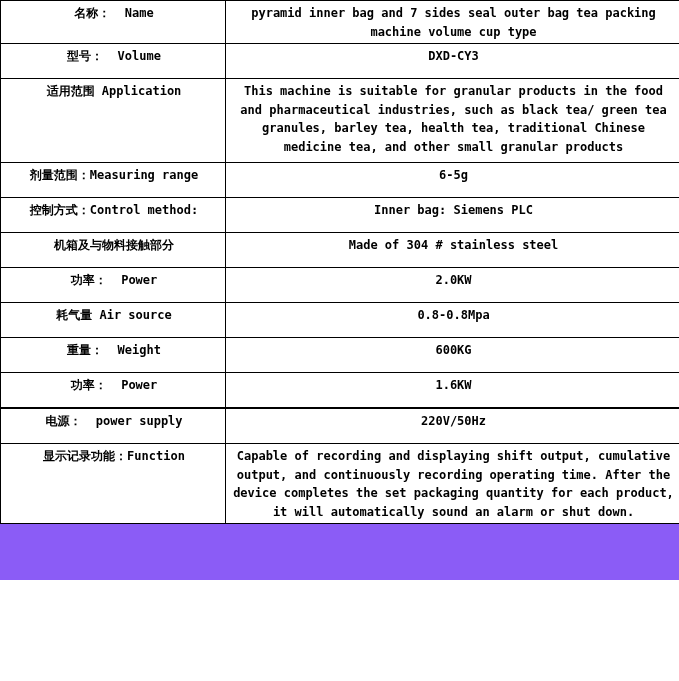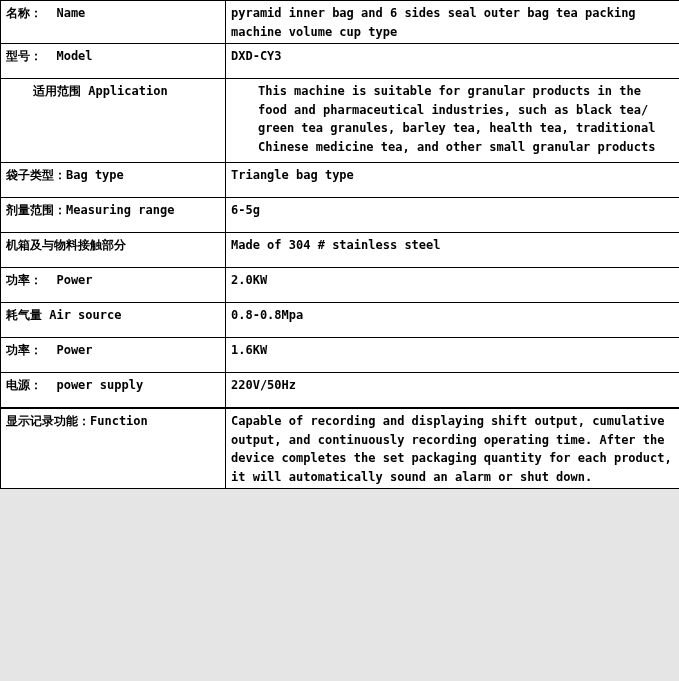--- a/index.html
+++ b/index.html
@@ -2,23 +2,24 @@
 <html><head>
 <meta charset="utf-8">
 <style>
   html, body {
     margin: 0;
     padding: 0;
     background: #ffffff;
   }
   .page {
     width: 679px;
-    height: 681px;
-    background: #e5e5e5;
+    height: 580px;
+    background: #8b5cf6;
     overflow: hidden;
+    text-align: center;
   }
   table.spec {
     width: 679px;
     border-collapse: collapse;
     table-layout: fixed;
     background: #ffffff;
   }
   table.spec col.c-label { width: 225px; }
   table.spec col.c-value { width: 454px; }
   table.spec td {
@@ -30,67 +31,71 @@
     font-size: 12px;
     line-height: 18.5px;
     padding: 3px 3px 2px 5px;
     height: 29px;
     white-space: pre-wrap;
     word-break: normal;
     overflow: hidden;
   }
   
   table.spec tr:nth-child(1)  td { height: 37px; }
-  table.spec tr:nth-child(3)  td { height: 78px; padding-left: 32px; }
+  table.spec tr:nth-child(3)  td { height: 78px; }
   table.spec tr:nth-child(17) td { height: 74px; }
   table.spec tr:nth-child(19) td { height: 27px; }
   
   table.spec tr:nth-child(11) td { border-top-width: 2px; }
 </style>
 </head>
 <body>
 
 <div class="page">
   <table class="spec">
     <colgroup>
       <col class="c-label">
       <col class="c-value">
     </colgroup>
     <tbody id="spec-body">
         <tr>
           <td>名称：  Name</td>
-          <td>pyramid inner bag and 6 sides seal outer bag tea packing machine volume cup type</td>
+          <td>pyramid inner bag and 7 sides seal outer bag tea packing machine volume cup type</td>
         </tr>
         <tr>
-          <td>型号：  Model</td>
+          <td>型号：  Volume</td>
           <td>DXD-CY3</td>
         </tr>
         <tr>
           <td>适用范围 Application</td>
           <td>This machine is suitable for granular products in the food and pharmaceutical industries, such as black tea/ green tea granules, barley tea, health tea, traditional Chinese medicine tea, and other small granular products</td>
         </tr>
         <tr>
-          <td>袋子类型：Bag type</td>
-          <td>Triangle bag type</td>
+          <td>剂量范围：Measuring range</td>
+          <td>6-5g</td>
         </tr>
         <tr>
-          <td>剂量范围：Measuring range</td>
-          <td>6-5g</td>
+          <td>控制方式：Control method:</td>
+          <td>Inner bag: Siemens PLC</td>
         </tr>
         <tr>
           <td>机箱及与物料接触部分</td>
           <td>Made of 304 # stainless steel</td>
         </tr>
         <tr>
           <td>功率：  Power</td>
           <td>2.0KW</td>
         </tr>
         <tr>
           <td>耗气量 Air source</td>
           <td>0.8-0.8Mpa</td>
+        </tr>
+        <tr>
+          <td>重量：  Weight</td>
+          <td>600KG</td>
         </tr>
         <tr>
           <td>功率：  Power</td>
           <td>1.6KW</td>
         </tr>
         <tr>
           <td>电源：  power supply</td>
           <td>220V/50Hz</td>
         </tr>
         <tr>

